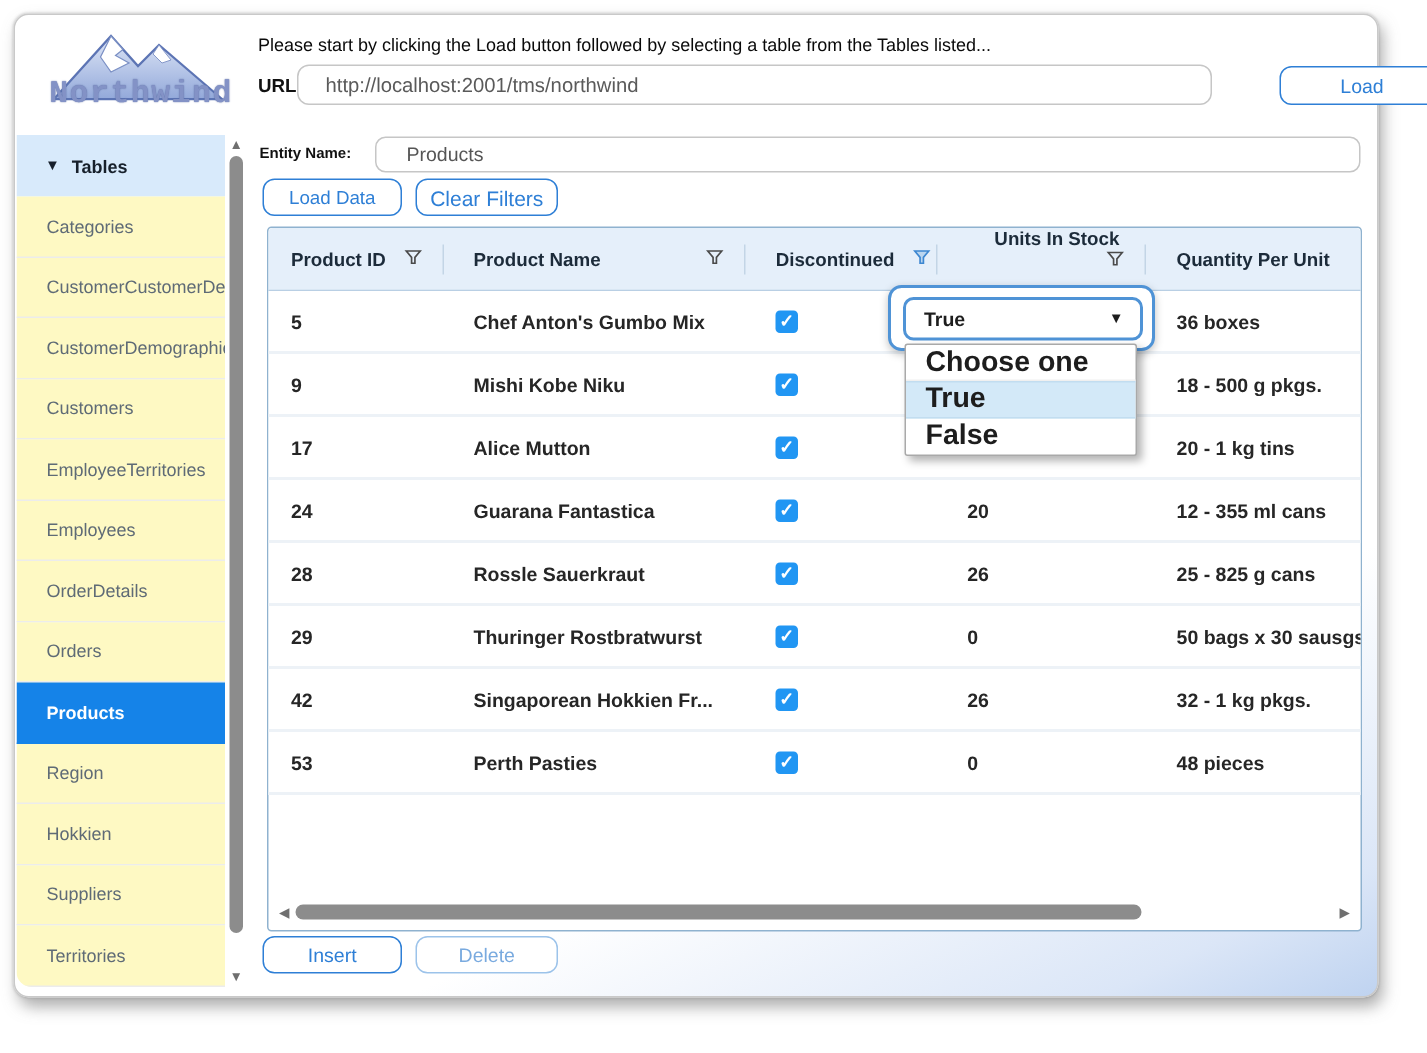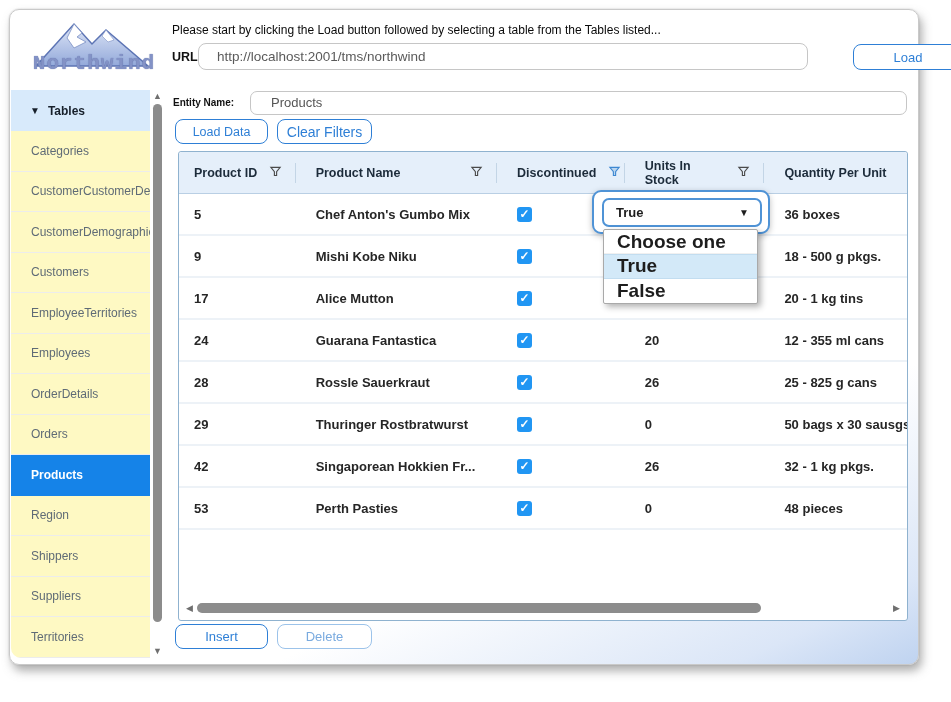--- a/index.html
+++ b/index.html
@@ -63,21 +63,21 @@
   .grid-rows { }
   .g-row { display:flex; height:42px; border-bottom:2px solid #edf2f7; align-items:center; background:#fff; }
   .g-cell { font-size:13px; font-weight:700; color:#262626; white-space:nowrap; overflow:hidden; }
   .cb { display:inline-block; width:15px; height:15px; background:#2196f3; border-radius:3px;
     color:#fff; font-size:12px; line-height:15px; text-align:center; cursor:pointer; }
 
   
   .c0 { width:117px; padding-left:15px; }
   .c1 { width:202px; padding-left:20px; }
   .c2 { width:128px; padding-left:20px; }
-  .c3 { width:140px; padding-left:20px; }
+  .c3 { width:140px; padding-left:20px;flex-direction:column; }
   .c4 { width:143px; padding-left:20px; }
 
   
   .hscroll { position:absolute; left:2px; bottom:4px; width:724px; height:14px; }
   .h-arrow { position:absolute; top:2px; width:9px; height:9px; color:#6f6f6f; font-size:9px; line-height:9px; text-align:center; cursor:pointer; }
   .h-thumb { position:absolute; left:16px; top:1px; width:564px; height:10px;
     background:#8c8c8c; border-radius:5px; cursor:pointer; }
 
   
   .popup { position:absolute; left:582px; top:180px; width:178px; height:44px;
@@ -136,21 +136,21 @@
         <div class="sb-item">Categories</div>
         <div class="sb-item">CustomerCustomerDem</div>
         <div class="sb-item">CustomerDemographics</div>
         <div class="sb-item">Customers</div>
         <div class="sb-item">EmployeeTerritories</div>
         <div class="sb-item">Employees</div>
         <div class="sb-item">OrderDetails</div>
         <div class="sb-item">Orders</div>
         <div class="sb-item selected">Products</div>
         <div class="sb-item">Region</div>
-        <div class="sb-item">Shippers</div>
+        <div class="sb-item">Hokkien</div>
         <div class="sb-item">Suppliers</div>
         <div class="sb-item">Territories</div>
       </div>
   </div>
 
   <div class="vscroll">
     <div class="v-arrow" style="top:2px">▲</div>
     <div class="v-thumb"></div>
     <div class="v-arrow" style="bottom:2px">▼</div>
   </div>

